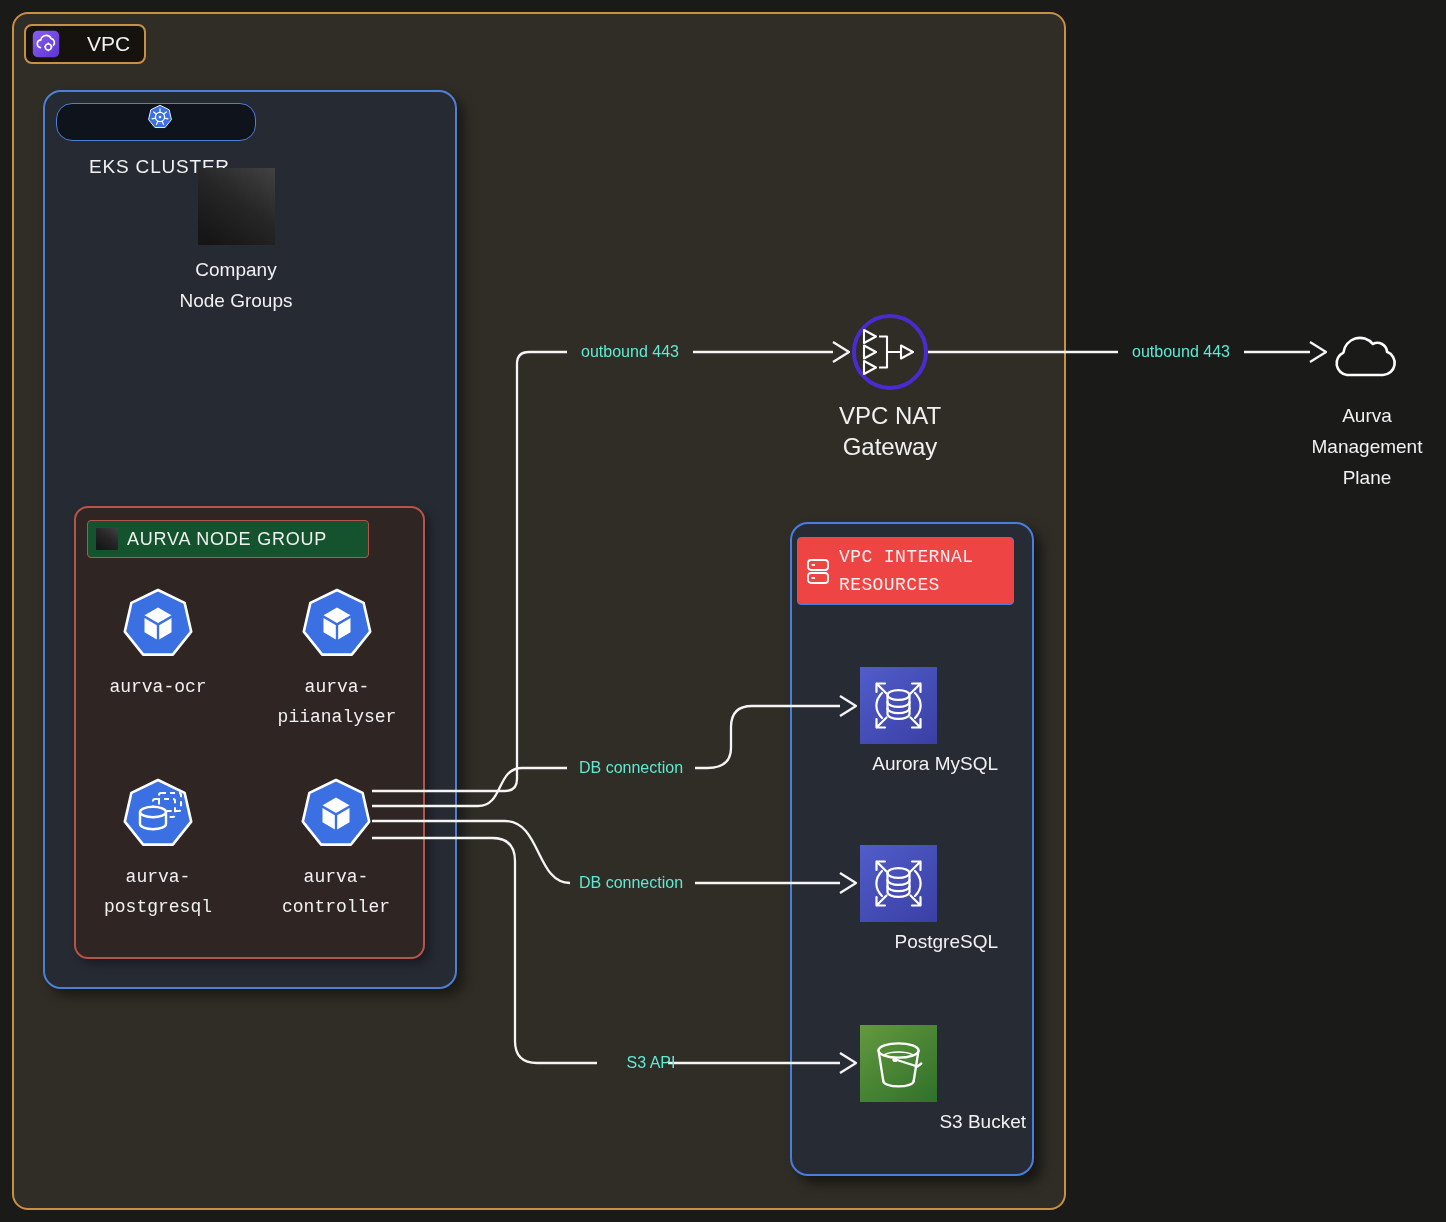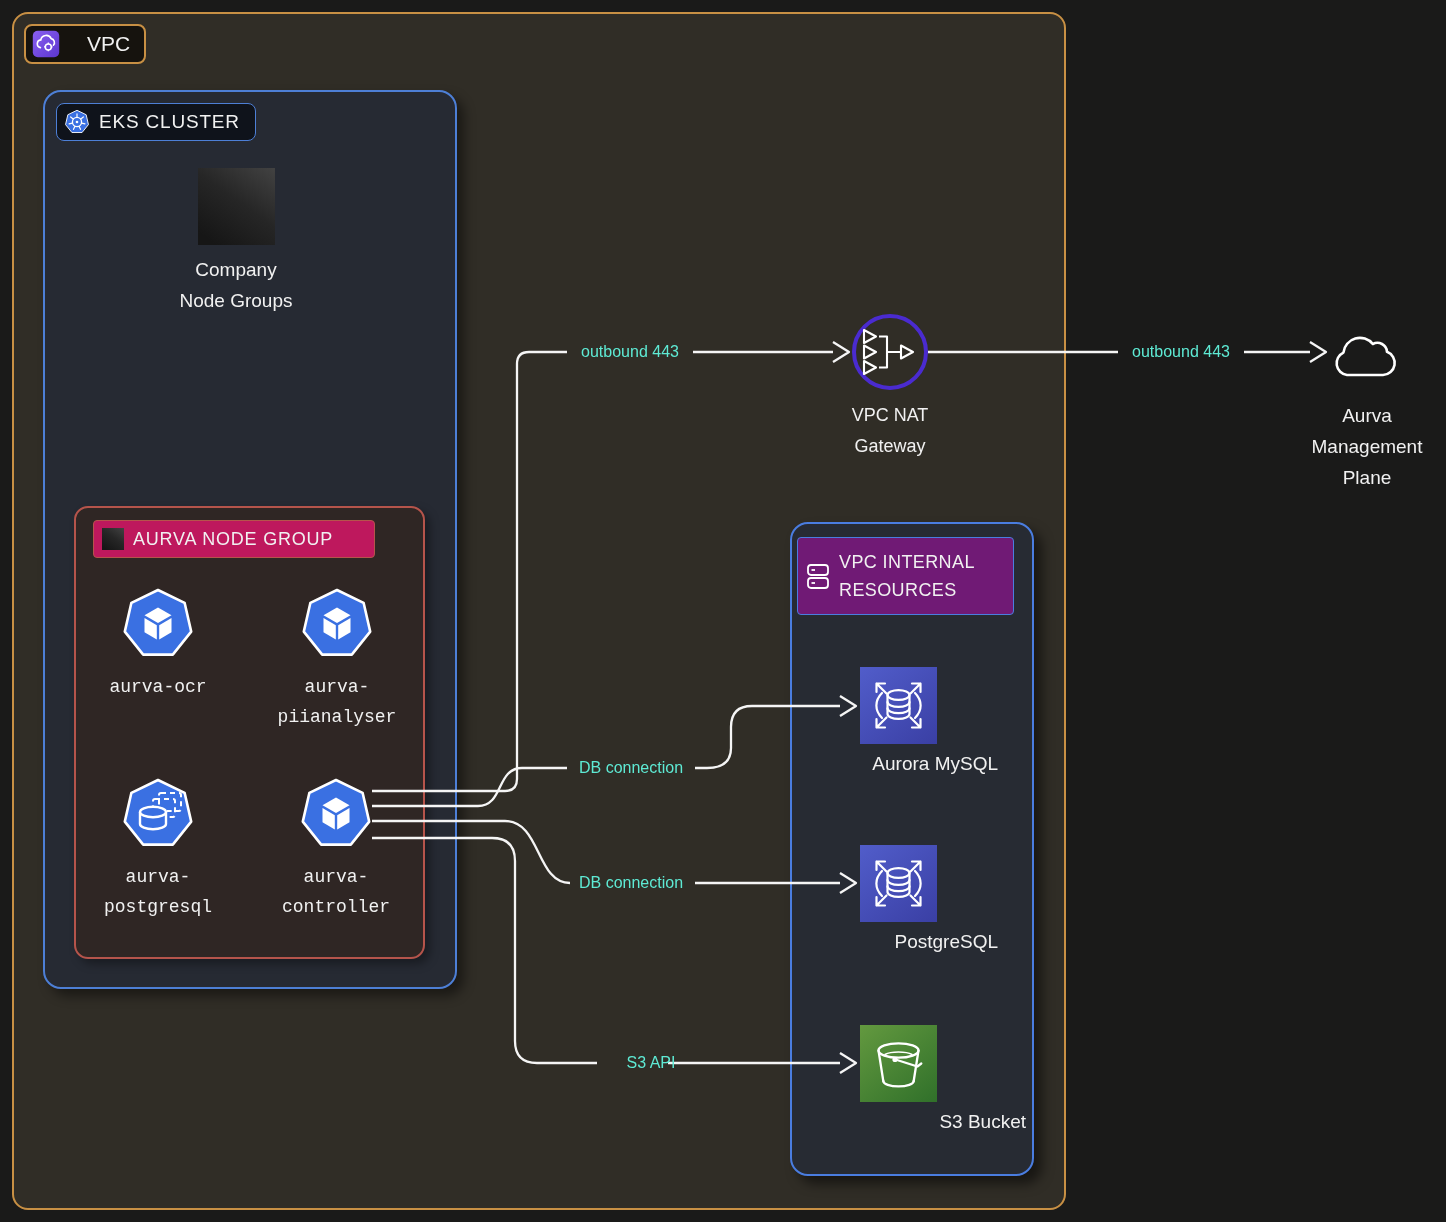--- a/index.html
+++ b/index.html
@@ -9,37 +9,37 @@
 
   
   .vpc-box{left:12px;top:12px;width:1050px;height:1194px;border:2px solid #c89044;border-radius:16px;background:#302d26;}
   .eks-box{left:43px;top:90px;width:410px;height:895px;border:2px solid #4d7fd6;border-radius:18px;background:#262a33;box-shadow:7px 7px 12px rgba(0,0,0,.45);}
   .aurva-box{left:74px;top:506px;width:347px;height:449px;border:2px solid #b5544b;border-radius:14px;background:#2f2624;box-shadow:5px 5px 10px rgba(0,0,0,.35);}
   .internal-box{left:790px;top:522px;width:240px;height:650px;border:2px solid #4a7de0;border-radius:18px;background:#272b33;box-shadow:8px 8px 12px rgba(0,0,0,.5);}
 
   
   .hdr{display:flex;align-items:center;box-sizing:border-box;}
   .vpc-label{left:24px;top:24px;height:40px;padding:0 14px 0 6px;background:#16130e;border:2px solid #c89044;border-radius:8px;gap:27px;font-size:21px;}
-  .eks-label{left:56px;top:103px;width:200px;height:38px;background:#0f131b;border:1.5px solid #4d7fd6;border-radius:8px;gap:9px;padding-left:7px;font-size:19px;letter-spacing:.8px;}
-  .aurva-label{left:93px;top:520px;width:282px;height:38px;background:#be185d;border:1px solid #b5544b;border-radius:4px;gap:9px;padding-left:8px;font-size:18px;letter-spacing:.8px;}
-  .internal-label{left:797px;top:537px;width:217px;height:78px;background:#701a75;border:1px solid #4a7de0;border-radius:4px;gap:9px;padding-left:8px;font-size:18px;letter-spacing:.4px;}
+  .eks-label{left:56px;top:103px;width:200px;height:38px;background:#0f131b;border:1.5px solid #4d7fd6;border-radius:16px;gap:26px;padding-left:7px;font-size:19px;letter-spacing:.8px;flex-direction:column;}
+  .aurva-label{left:87px;top:520px;width:282px;height:38px;background:#14532d;border:1px solid #b5544b;border-radius:4px;gap:9px;padding-left:8px;font-size:18px;letter-spacing:.8px;}
+  .internal-label{left:797px;top:537px;width:217px;height:68px;background:#ef4444;border:1px solid #4a7de0;border-radius:4px;gap:9px;padding-left:8px;font-size:18px;letter-spacing:.4px;font-family:Liberation Mono, monospace;}
   .internal-label .two-line{line-height:28px;}
 
   
   .ph-img{background:linear-gradient(215deg,#424242 0%,#262626 45%,#161616 90%);}
   .company-img{left:198px;top:168px;width:77px;height:77px;}
   .mini-ph{width:22px;height:22px;flex:0 0 auto;}
   .aurora-grad{background:linear-gradient(140deg,#515dca 0%,#3a3fa4 100%);}
   .s3-grad{background:linear-gradient(140deg,#63993f 0%,#30702a 100%);}
   .res-icon{width:77px;height:77px;}
 
   
   .node-label{text-align:center;font-size:18px;line-height:30px;width:190px;font-family:Liberation Mono, monospace;}
   .company-text{left:136px;top:254px;width:200px;text-align:center;font-size:19px;line-height:31px;}
-  .nat-label{left:790px;top:400px;width:200px;text-align:center;font-size:18px;line-height:31px;}
+  .nat-label{left:790px;top:400px;width:200px;text-align:center;font-size:24px;line-height:31px;}
   .mgmt-label{left:1267px;top:400px;width:200px;text-align:center;font-size:19px;line-height:31px;}
   .res-label{width:200px;text-align:right;font-size:19px;}
   .edge-label{transform:translate(-50%,-50%);font-size:16px;white-space:nowrap;z-index:6;color:#5eead4;}
 
   .lines-overlay{left:0;top:0;z-index:5;pointer-events:none;}
 </style>
 </head>
 <body>
 
 <div class="canvas">

